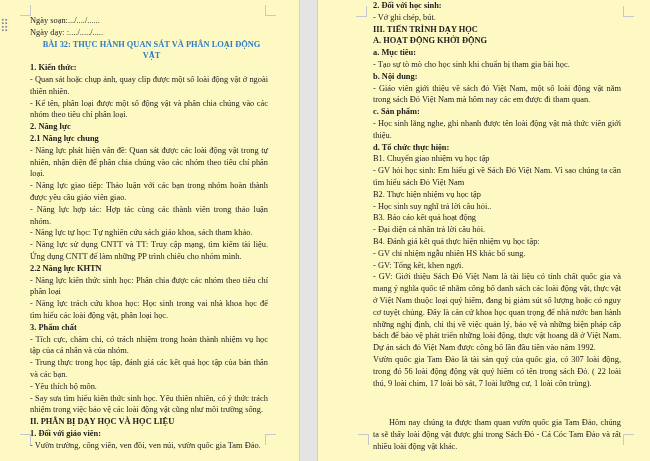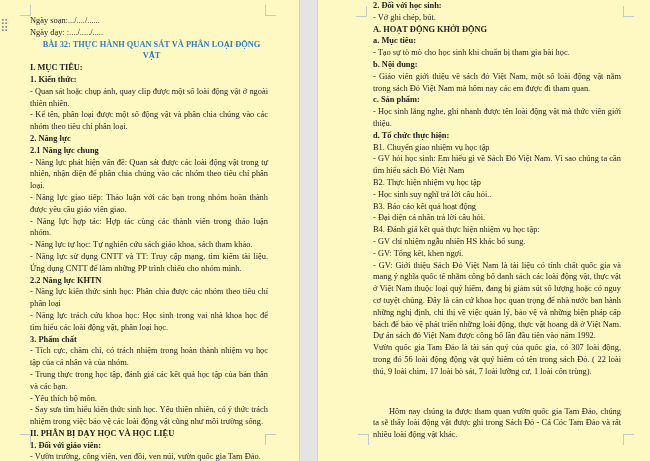--- a/index.html
+++ b/index.html
@@ -47,21 +47,20 @@
   <div class="page page-left">
     <div class="drag-handle"></div>
     <div class="crop tl" style="left:20px;top:5px;"></div>
     <div class="crop tr" style="left:265px;top:5px;"></div>
     <div class="crop bl" style="left:20px;top:434px;"></div>
     <div class="crop br" style="left:265px;top:434px;"></div>
     <div class="text-col text-col-left">
         <div class="para plain">Ngày soạn:.../..../......</div>
         <div class="para plain">Ngày dạy: :..../...../.....</div>
         <div class="para title">BÀI 32: THỰC HÀNH QUAN SÁT VÀ PHÂN LOẠI ĐỘNG VẬT</div>
-        <div class="para bold">I. MỤC TIÊU:</div>
         <div class="para bold">1. Kiến thức:</div>
         <div class="para plain">- Quan sát hoặc chụp ảnh, quay clip  được một số loài động vật  ở ngoài thiên nhiên.</div>
         <div class="para plain">- Kể tên, phân loại được một số động vật và phân chia  chúng vào các nhóm theo tiêu chí phân loại.</div>
         <div class="para bold">2. Năng lực</div>
         <div class="para bold">2.1 Năng lực chung</div>
         <div class="para plain">- Năng lực phát hiện vấn đề: Quan sát được các loài động vật trong tự nhiên, nhận diện để phân chia chúng vào các nhóm theo tiêu chí phân loại.</div>
         <div class="para plain">- Năng lực giao tiếp: Thảo luận với các bạn trong nhóm hoàn thành được yêu cầu giáo viên giao.</div>
         <div class="para plain">- Năng lực hợp tác: Hợp tác cùng các thành viên trong thảo luận nhóm.</div>
         <div class="para plain">- Năng lực tự học: Tự nghiên cứu sách giáo khoa, sách tham khảo.</div>
         <div class="para plain">- Năng lực sử dụng CNTT và TT: Truy cập mạng, tìm kiếm tài liệu. Ứng dụng CNTT để làm những PP trình chiếu cho nhóm mình.</div>
@@ -82,20 +81,21 @@
   <div class="page-gap"></div>
 
   <div class="page page-right">
     <div class="crop tl" style="left:38px;top:6px;"></div>
     <div class="crop tr" style="left:305px;top:6px;"></div>
     <div class="crop bl" style="left:40px;top:434px;"></div>
     <div class="crop br" style="left:305px;top:434px;"></div>
     <div class="text-col text-col-right">
         <div class="para bold">2. Đối với học sinh:</div>
         <div class="para plain">- Vở ghi chép, bút.</div>
+        <div class="para bold">III. TIẾN TRÌNH DẠY HỌC</div>
         <div class="para bold">A. HOẠT ĐỘNG KHỞI ĐỘNG</div>
         <div class="para bold">a. Mục tiêu:</div>
         <div class="para plain">- Tạo sự tò mò cho học sinh khi chuẩn bị tham gia bài học.</div>
         <div class="para bold">b. Nội dung:</div>
         <div class="para plain">- Giáo viên giới thiệu về sách đỏ Việt Nam, một số loài động vật nằm trong sách Đỏ Việt Nam mà hôm nay các em được đi tham quan.</div>
         <div class="para bold">c. Sản phẩm:</div>
         <div class="para plain">- Học sinh lắng nghe, ghi nhanh được tên loài động vật mà thức viên giới thiệu.</div>
         <div class="para bold">d. Tổ chức thực hiện:</div>
         <div class="para plain">B1. Chuyển giao nhiệm vụ học tập</div>
         <div class="para plain">- GV hỏi học sinh: Em hiểu gì về Sách Đỏ Việt Nam. Vì sao chúng ta cần tìm hiểu sách Đỏ Việt Nam</div>

